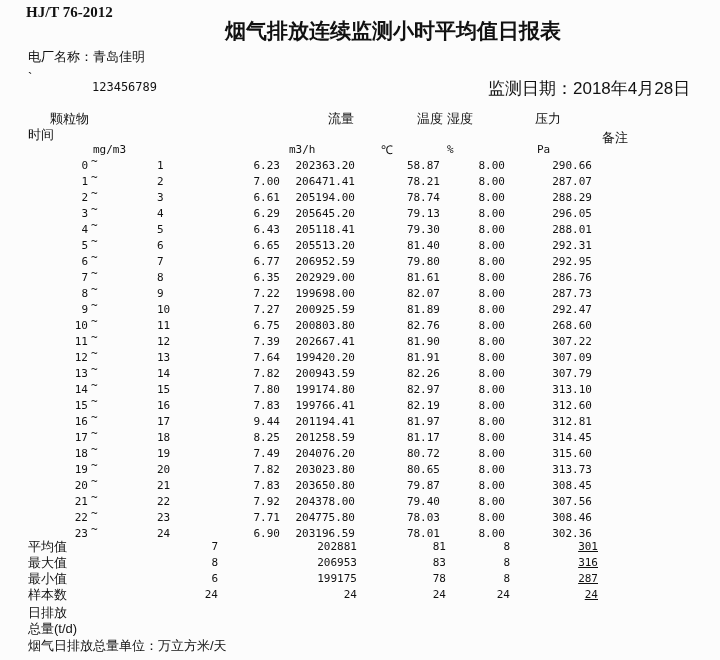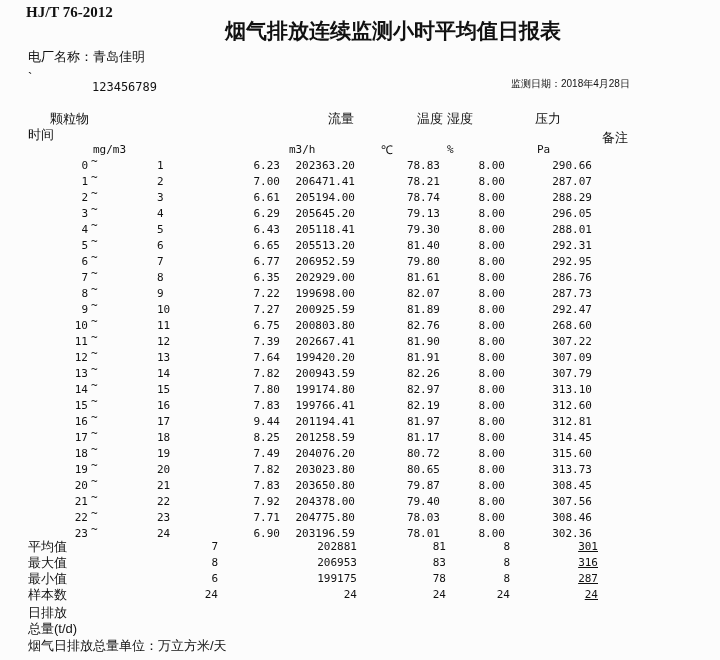--- a/index.html
+++ b/index.html
@@ -27,21 +27,21 @@
   }
   .doc-title {
     left: 225px; top: 17px;
     font-weight: bold;
     font-size: 21px;
     letter-spacing: 0px;
   }
   .plant-line { left: 28px; top: 48px; font-size: 13px; }
   .tick-mark  { left: 28px; top: 70px; font-size: 13px; }
   .plant-code { left: 92px; top: 80px; font-size: 12px; }
-  .date-line  { left: 511px; top: 77px; font-size: 10px; }
+  .date-line  { left: 488px; top: 77px; font-size: 17px; }
 
   
   .th { font-size: 13px; }
   .th-pm    { left: 50px;  top: 110px; }
   .th-flow  { left: 328px; top: 110px; }
   .th-temp  { left: 417px; top: 110px; }
   .th-hum   { left: 447px; top: 110px; }
   .th-pres  { left: 535px; top: 110px; }
   .th-time  { left: 28px;  top: 126px; }
   .th-note  { left: 602px; top: 129px; font-family: Liberation Mono, monospace; }
@@ -120,21 +120,21 @@
 <div class="abs unit unit-hum mono">%</div>
 <div class="abs unit unit-pres mono">Pa</div>
 
 <div id="data-rows">
   <div class="data-row">
     <span class="c c-h1">0</span>
     <span class="c c-tild">~</span>
     <span class="c c-h2">1</span>
     <span class="c c-pm">6.23</span>
     <span class="c c-flow">202363.20</span>
-    <span class="c c-temp">78.83</span>
+    <span class="c c-temp">58.87</span>
     <span class="c c-hum">8.00</span>
     <span class="c c-pres">290.66</span>
   </div>
 
   <div class="data-row">
     <span class="c c-h1">1</span>
     <span class="c c-tild">~</span>
     <span class="c c-h2">2</span>
     <span class="c c-pm">7.00</span>
     <span class="c c-flow">206471.41</span>

